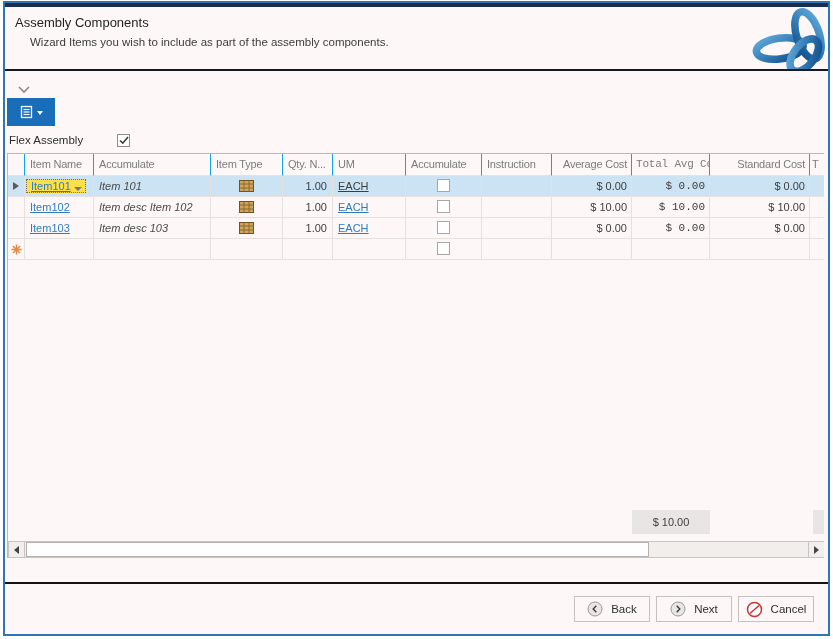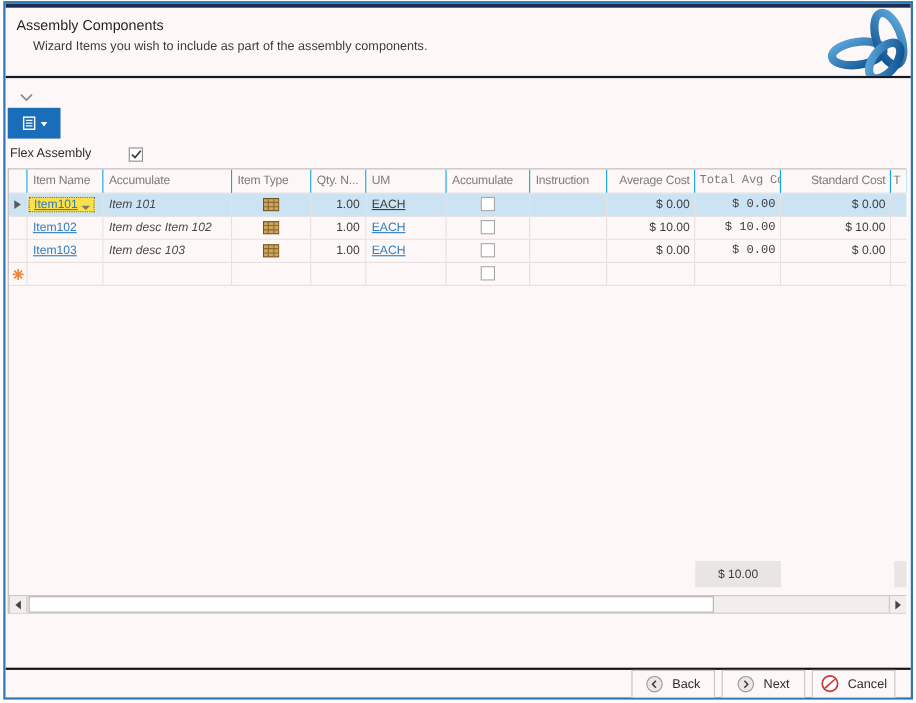--- a/index.html
+++ b/index.html
@@ -87,21 +87,21 @@
   .sb-arrow { position:absolute; top:0; width:16px; height:15px; background:#f2eeec;
               display:flex; align-items:center; justify-content:center; cursor:pointer; }
   .sb-left { left:0; border-right:1px solid #c9c4c2; }
   .sb-right { right:0; border-left:1px solid #c9c4c2; }
   .tri-l { width:0; height:0; border-top:4px solid transparent; border-bottom:4px solid transparent; border-right:5px solid #444; }
   .tri-r { width:0; height:0; border-top:4px solid transparent; border-bottom:4px solid transparent; border-left:5px solid #444; }
   .sb-thumb { position:absolute; left:17px; top:0; width:623px; height:15px; background:#fefefe;
               border:1px solid #b5b1af; cursor:pointer; }
 
   
-  .footer { position:absolute; left:0; right:0; bottom:0; height:27px; border-top:2px solid #141414;
+  .footer { position:absolute; left:0; right:0; bottom:0; height:52px; border-top:2px solid #141414;
             display:flex; align-items:center; justify-content:flex-end; gap:6px; padding-right:14px; }
   .wiz-btn { width:76px; height:26px; background:#fdf8f7; border:1px solid #c6c2c0; font-size:11.5px;
              color:#2e2e2e; display:flex; align-items:center; justify-content:center; gap:8px; cursor:pointer;
              font-family:"Liberation Sans", sans-serif; }
 </style>
 </head>
 <body>
 
 <svg width="0" height="0" style="position:absolute">
   <defs>

